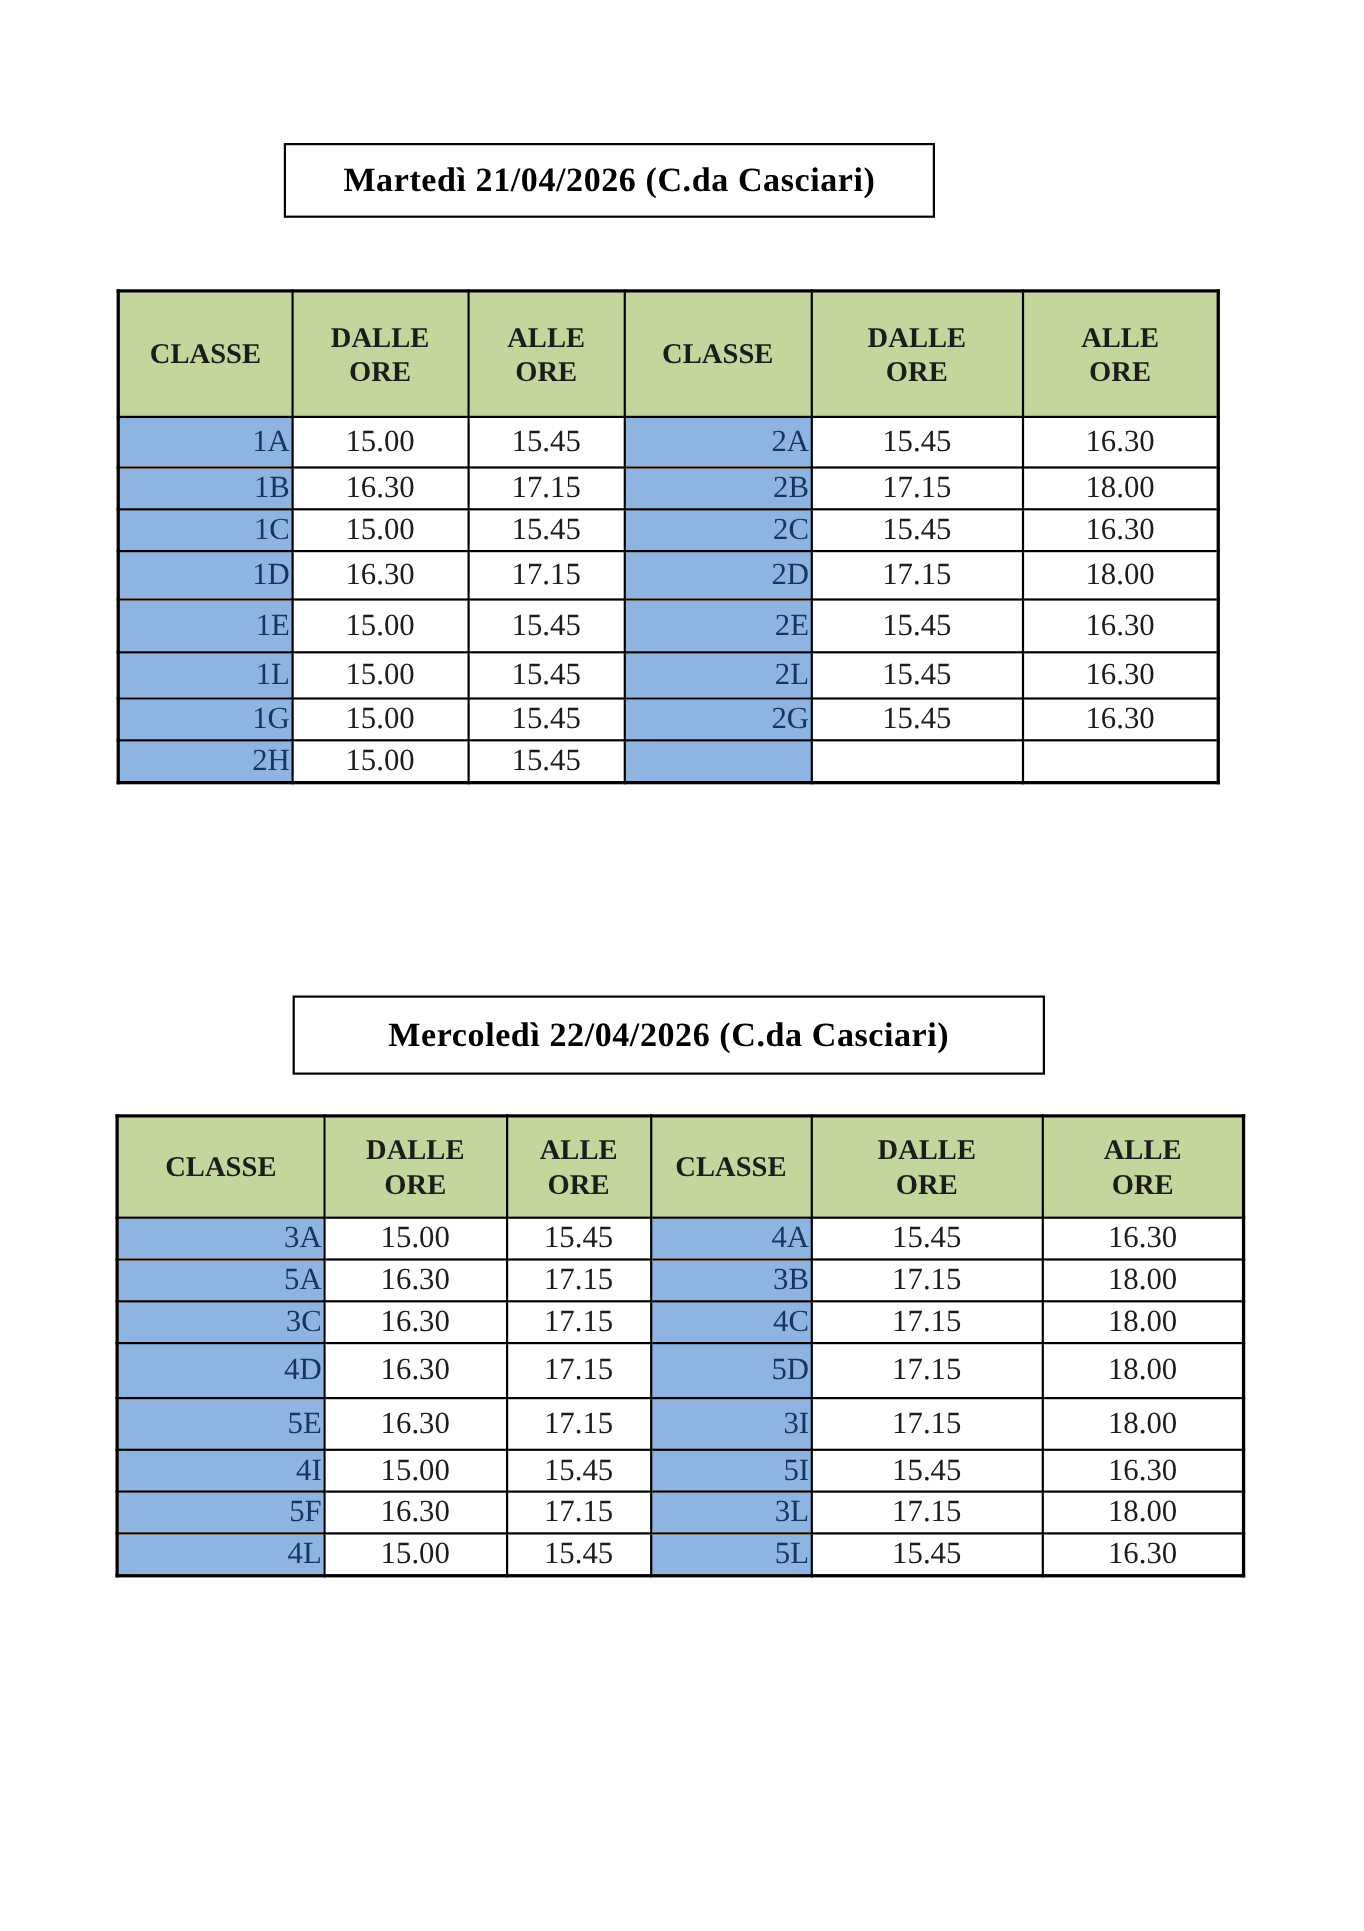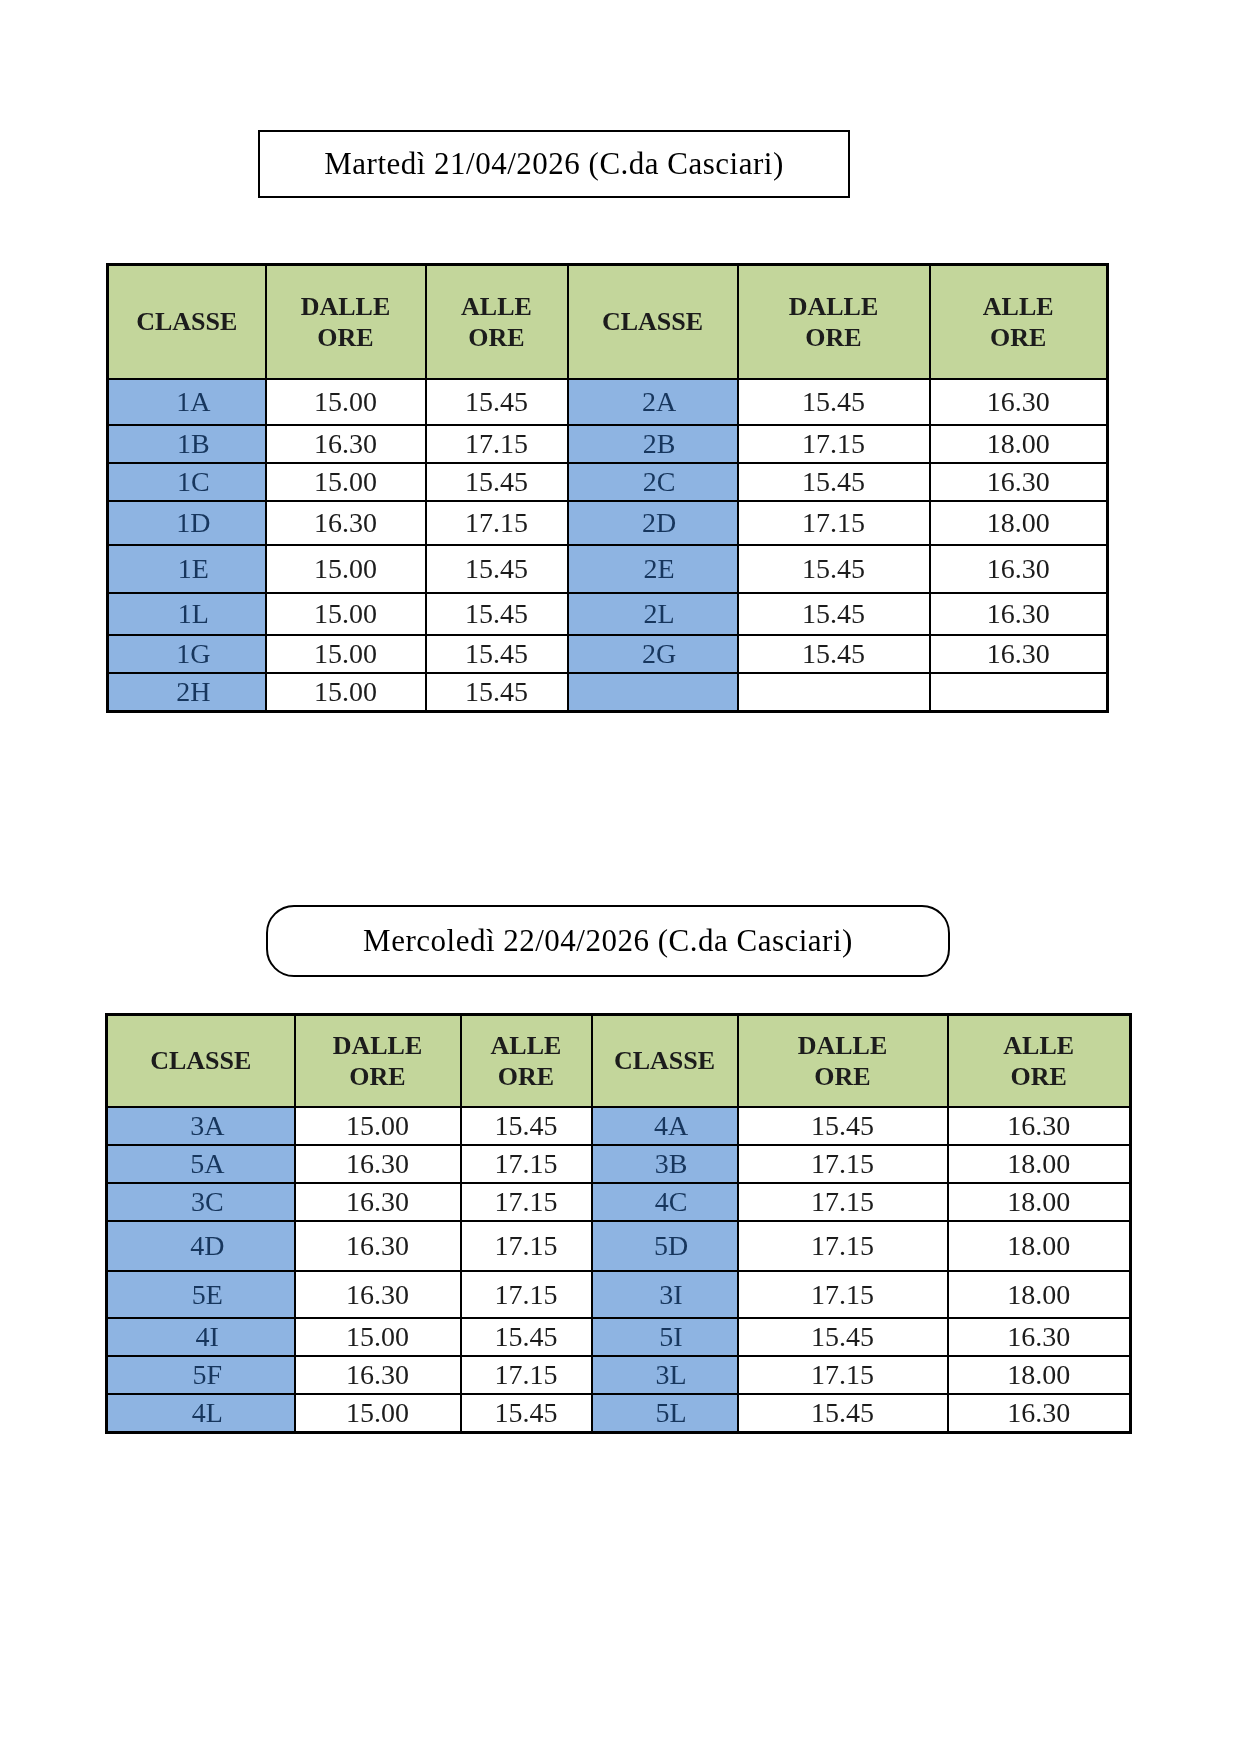--- a/index.html
+++ b/index.html
@@ -13,28 +13,28 @@
     height: 1755px;
     background: var(--page-bg, #ffffff);
     font-family: "Liberation Serif", serif;
   }
   .title-box {
     position: absolute;
     border: 2px solid var(--border-color, #000);
     display: flex;
     align-items: center;
     justify-content: center;
-    font-weight: normal;
+    font-weight: bold;
     font-size: 31px;
     color: var(--title-color, #000);
     background: #ffffff;
     letter-spacing: 0.5px;
   }
   #title-0 { left: 258px; top: 130px; width: 588px; height: 64px; }
-  #title-1 { left: 266px; top: 905px; width: 680px; height: 68px; border-radius: 28px; }
+  #title-1 { left: 266px; top: 905px; width: 680px; height: 68px; }
 
   table.schedule {
     position: absolute;
     border-collapse: collapse;
     table-layout: fixed;
     border: 3px solid var(--border-color, #000);
   }
   #table-0 { left: 106px; top: 263px; width: 1000px; }
   #table-1 { left: 105px; top: 1013px; width: 1024px; }
 
@@ -56,21 +56,21 @@
   #table-0 th { height: 110px; }
   #table-1 th { height: 88px; }
 
   table.schedule td {
     font-size: 28px;
     vertical-align: middle;
   }
   td.classe {
     background: var(--classe-bg, #8eb4e2);
     color: var(--classe-text, #17365d);
-    text-align: center;
+    text-align: right;
     padding-left: 14px;
   }
   td.time {
     background: #ffffff;
     color: var(--time-text, #1c1c1c);
     text-align: center;
   }
 
   
   #table-0 tbody tr { height: 38px; }

